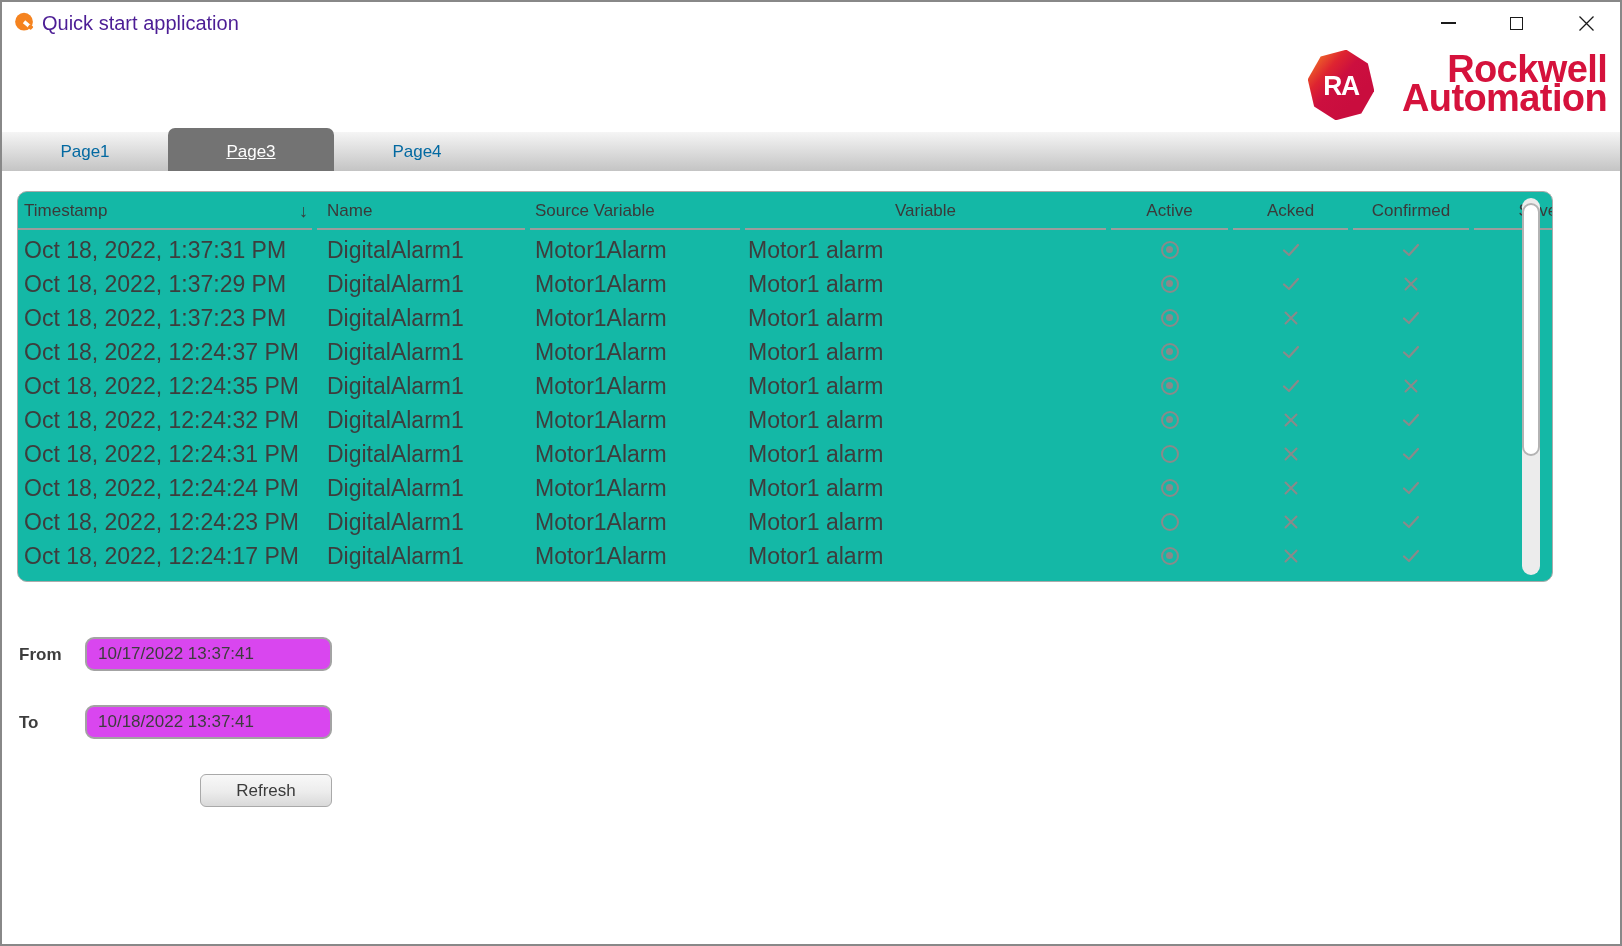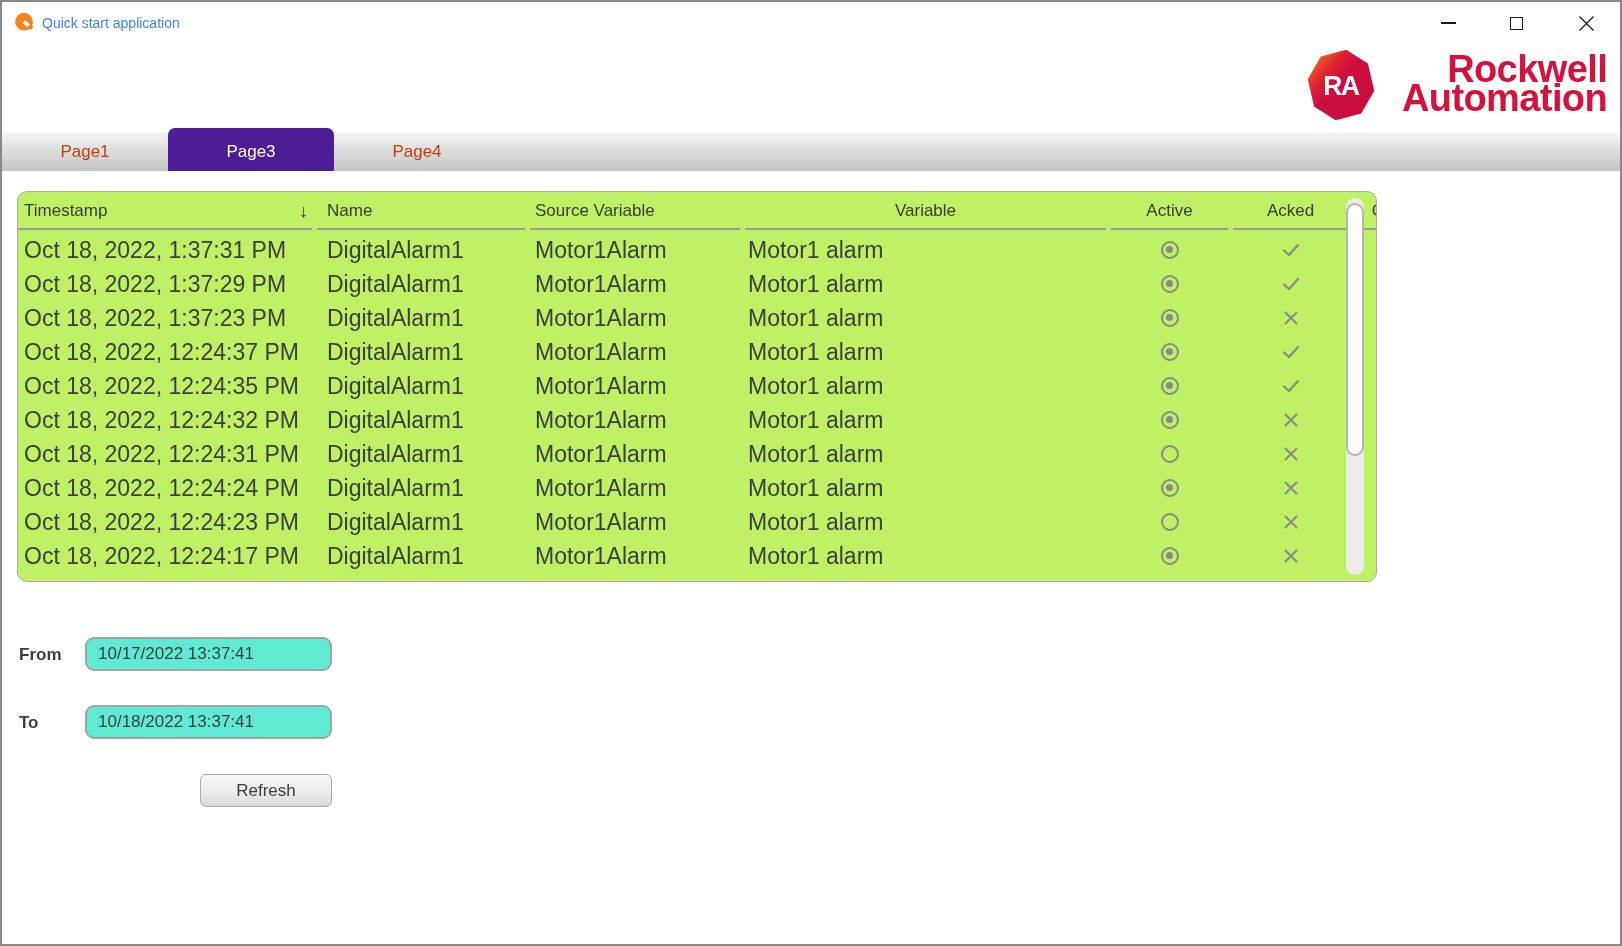--- a/index.html
+++ b/index.html
@@ -5,45 +5,45 @@
   html,body{margin:0;padding:0;}
   body{width:1622px;height:946px;position:relative;background:#fff;
        font-family:"Liberation Sans", sans-serif;}
   .window{position:absolute;left:0;top:0;width:1622px;height:946px;
           box-sizing:border-box;border:2px solid #888;background:#fff;overflow:hidden;}
 
   
   .titlebar{position:absolute;left:0;top:0;width:1618px;height:42px;background:#fff;}
   .app-icon{position:absolute;left:12px;top:10px;width:21px;height:21px;}
   .app-title{position:absolute;left:40px;top:0;height:42px;line-height:42px;
-             font-size:14px;color:#3b82f6;}
+             font-size:20px;color:#4c1d95;}
   .cap{position:absolute;top:6px;width:32px;height:30px;display:flex;
        align-items:center;justify-content:center;}
   .cap-min{left:1430px;} .cap-max{left:1498px;} .cap-close{left:1568px;}
   .glyph-min{display:block;width:15px;height:1.5px;background:#1a1a1a;}
   .glyph-max{display:block;width:13px;height:13px;border:1.4px solid #1a1a1a;box-sizing:border-box;}
 
   
   .brand-badge{position:absolute;left:1306px;top:48px;}
   .brand-word{position:absolute;left:1400px;top:53px;font-size:38px;line-height:29px;
               font-weight:bold;color:#D5123C;letter-spacing:-0.6px;text-align:right;}
 
   
   .tabbar{position:absolute;left:0px;top:126px;width:1618px;height:43px;}
   .tabbar-bg{position:absolute;left:0;bottom:0;width:100%;height:39px;
              background:linear-gradient(#f5f5f5,#c4c4c4);}
   .tabs{position:absolute;left:0;top:0;height:43px;display:flex;}
   .tab{width:166px;height:43px;box-sizing:border-box;padding-top:4px;display:flex;
-       align-items:center;justify-content:center;font-size:17px;color:#c2410c;position:relative;}
-  .tab.active{background:#4c1d95;border-radius:7px 7px 0 0;color:#fff;}
-
-  
-  .alarm-table{position:absolute;left:15px;top:189px;width:1360px;height:391px;
+       align-items:center;justify-content:center;font-size:17px;color:#0369a1;position:relative;}
+  .tab.active{background:#737373;border-radius:7px 7px 0 0;color:#fff;text-decoration:underline;}
+
+  
+  .alarm-table{position:absolute;left:15px;top:189px;width:1536px;height:391px;
                box-sizing:border-box;border:1px solid #ababab;border-radius:10px;
-               background:#bef264;overflow:hidden;}
+               background:#14b8a6;overflow:hidden;}
   .grid-cols{display:grid;grid-template-columns:294px 208px 210px 361px 117px 115px 116px 108px;
              column-gap:5px;}
   .thead{position:absolute;left:0;top:0;width:1564px;height:38px;}
   .th{position:relative;display:flex;align-items:center;font-size:17px;color:#3a3a3a;height:38px;}
   .th::after{content:"";position:absolute;left:0;right:0;bottom:0;height:2px;background:#9c9c9c;}
   .th-ts{padding-left:6px;justify-content:space-between;}
   .th-name{padding-left:10px;} .th-src{padding-left:5px;}
   .th-center{justify-content:center;} .th-right{justify-content:flex-end;padding-right:2px;}
   .sort{font-size:18px;color:#3a3a3a;margin-right:4px;}
   .tbody{position:absolute;left:0;top:41px;width:1564px;}
@@ -58,21 +58,21 @@
                    background:#8a8a8a;border-radius:50%;}
   .scroll-track{position:absolute;right:12px;top:6px;width:18px;height:377px;
                 background:#ececec;border-radius:9px;}
   .scroll-thumb{position:absolute;left:0;top:5px;width:18px;height:253px;box-sizing:border-box;
                 background:#fff;border:2px solid #b3b3b3;border-radius:9px;}
 
   
   .form-label{position:absolute;font-size:17px;color:#3d3d3d;font-weight:bold;}
   .lbl-from{left:17px;top:643px;} .lbl-to{left:17px;top:711px;}
   .date-input{position:absolute;left:83px;width:247px;height:34px;box-sizing:border-box;
-              border:2px solid #a3a3a3;border-radius:9px;background:#5eead4;font-size:17px;
+              border:2px solid #a3a3a3;border-radius:9px;background:#d946ef;font-size:17px;
               color:#3d3d3d;padding:0 0 0 11px;font-family:"Liberation Sans",sans-serif;outline:none;}
   .inp-from{top:635px;} .inp-to{top:703px;}
   .refresh-btn{position:absolute;left:198px;top:772px;width:132px;height:33px;box-sizing:border-box;
                border:1px solid #a9a9a9;border-radius:6px;font-size:17px;color:#3b3b3b;
                background:linear-gradient(#f8f8f8 0%,#ececec 55%,#d9d9d9 100%);
                font-family:"Liberation Sans",sans-serif;}
 </style>
 </head>
 <body>
 

